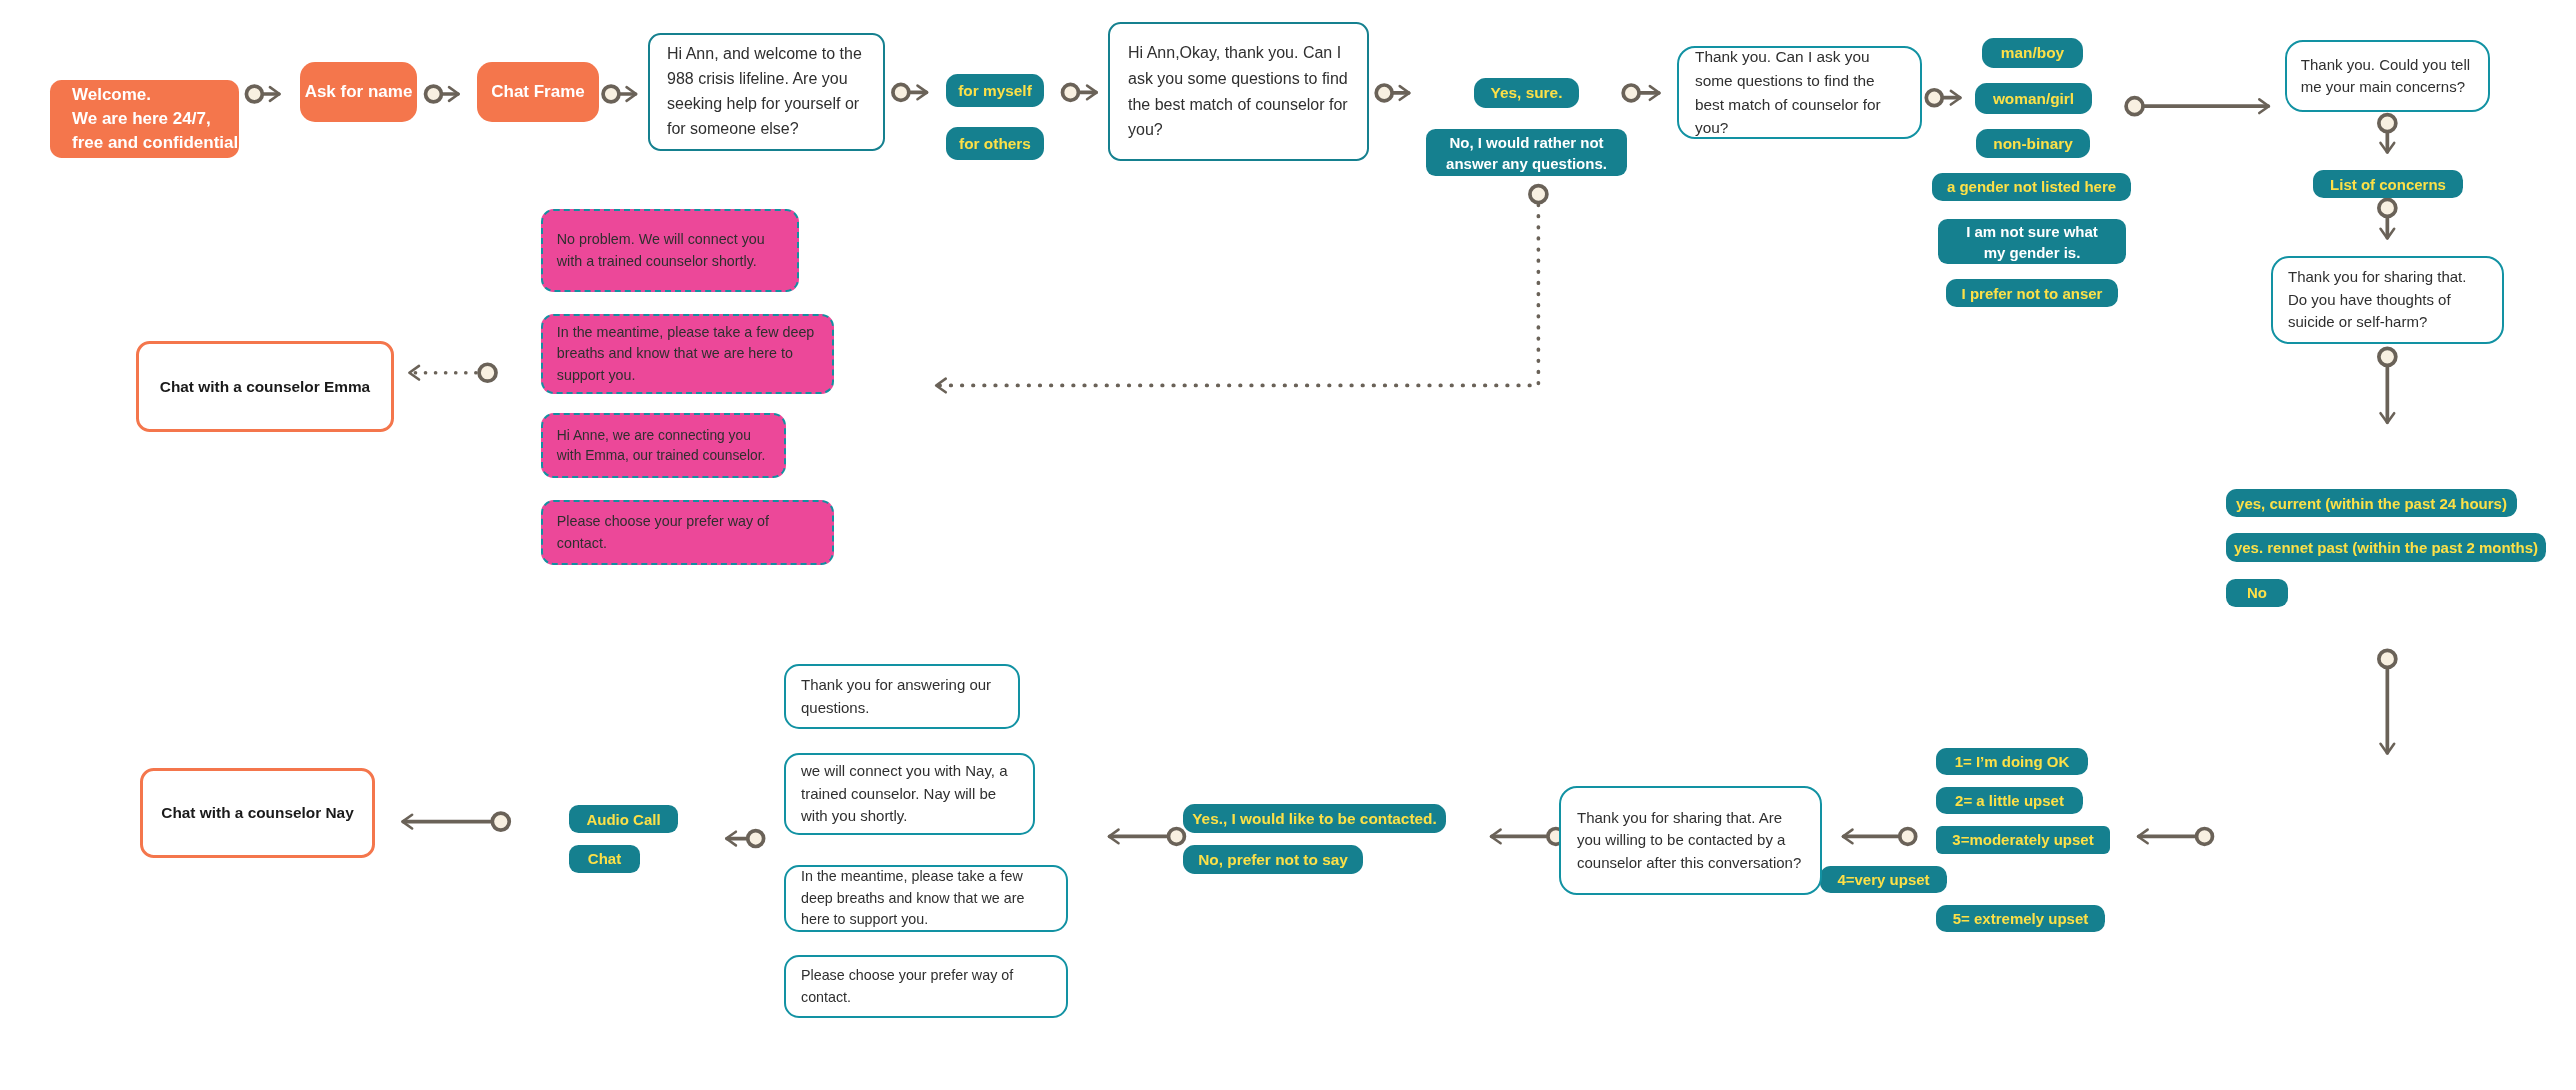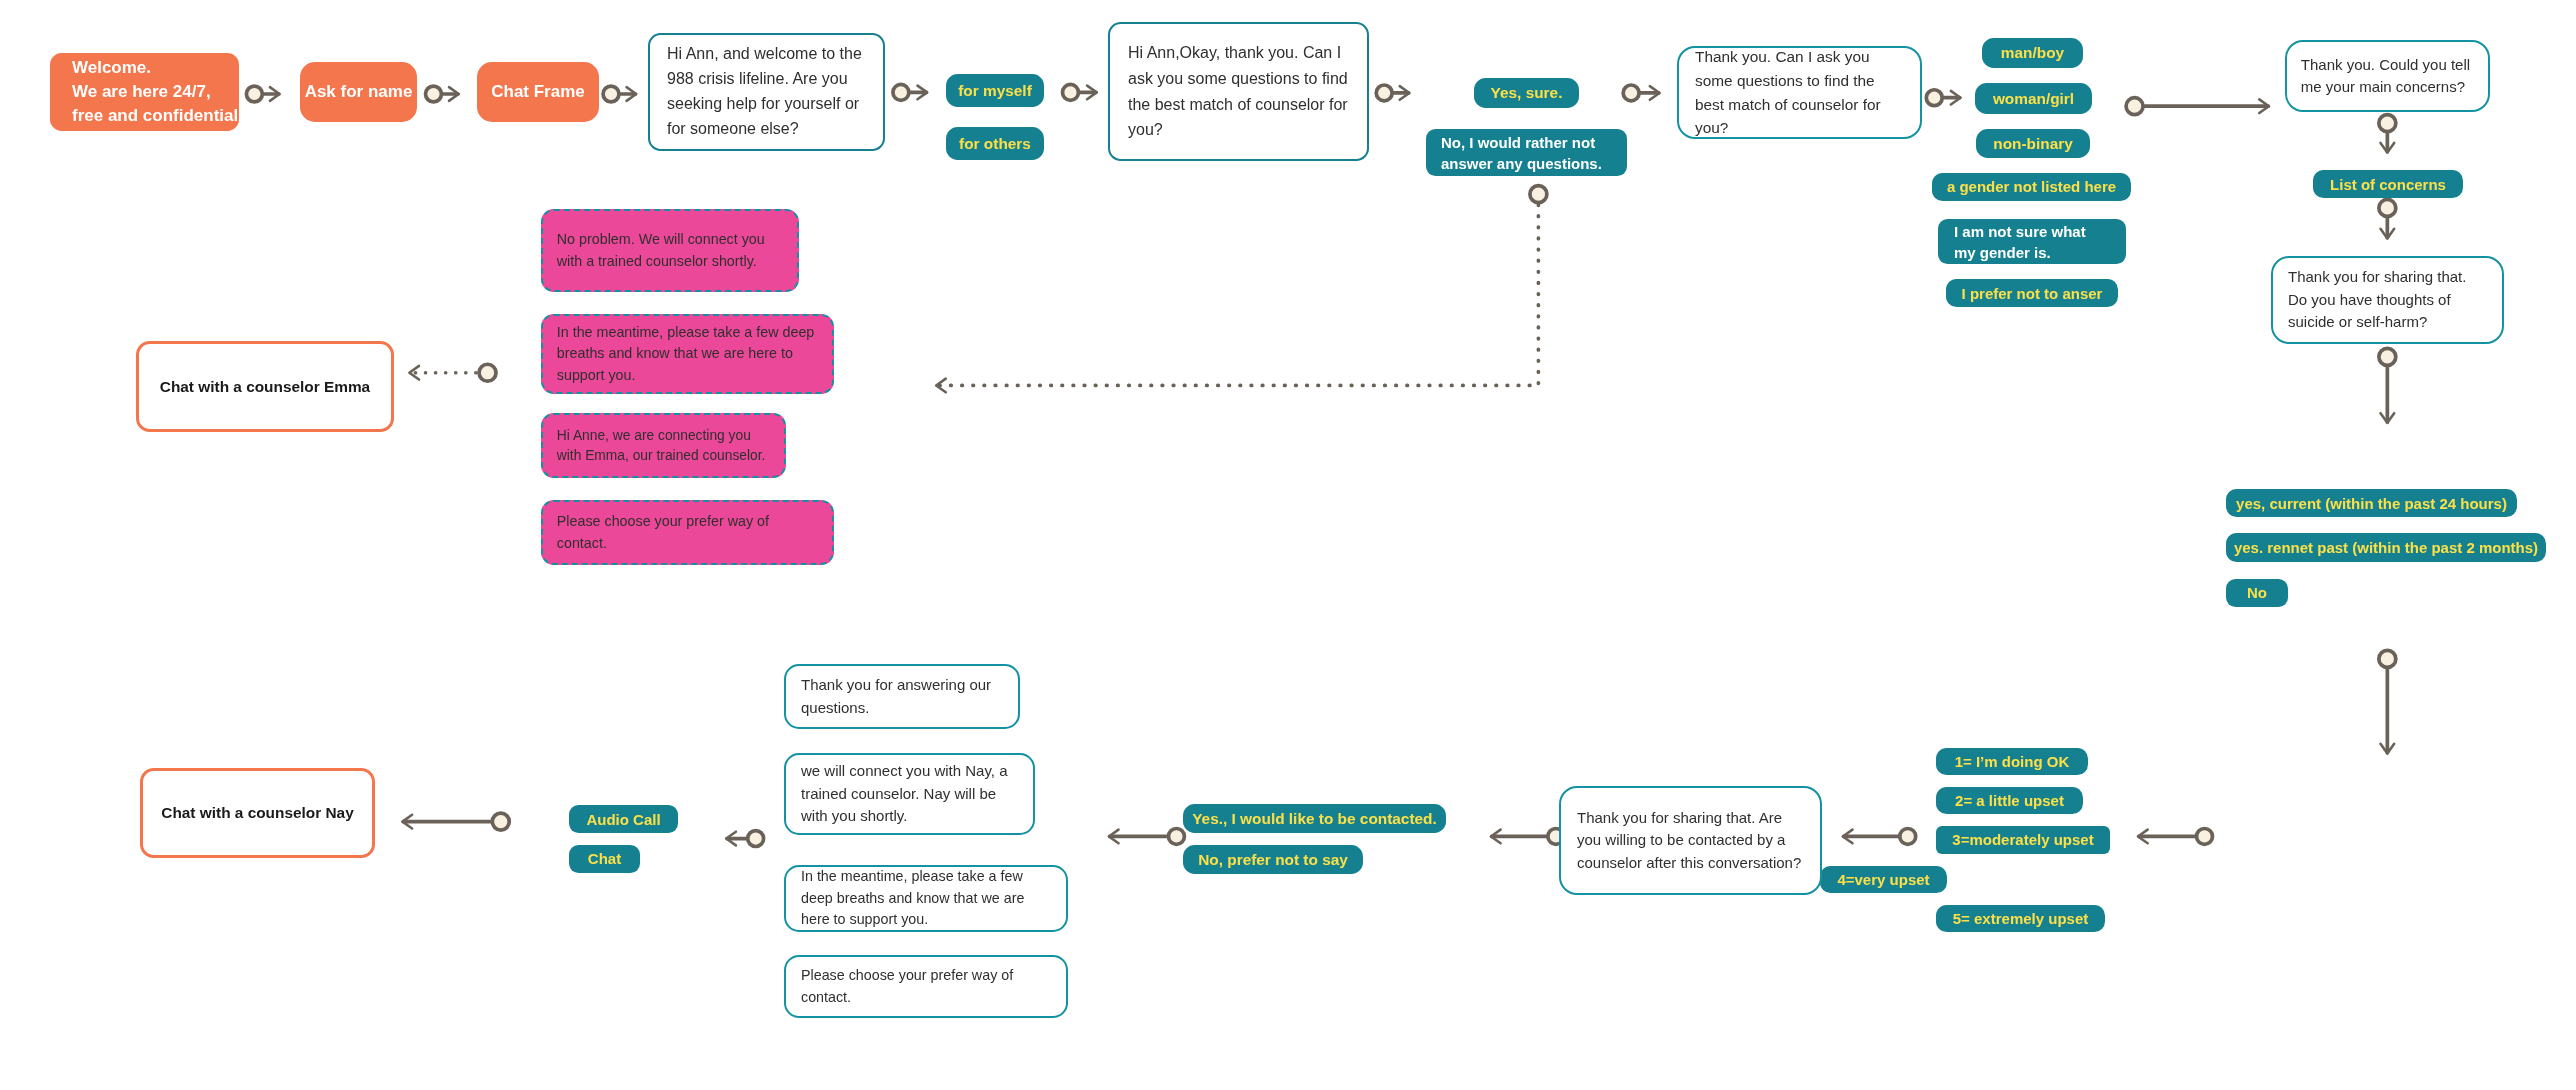--- a/index.html
+++ b/index.html
@@ -4,27 +4,27 @@
 <title>Flow Diagram</title>
 <style>
   html,body { margin:0; padding:0; background:#ffffff; }
   body { font-family:"Liberation Sans", sans-serif; }
   .canvas { position:relative; width:2576px; height:1091px; background:#ffffff; overflow:hidden; }
   .wires { position:absolute; left:0; top:0; width:2576px; height:1091px; }
   .node { position:absolute; box-sizing:border-box; display:flex; align-items:center; }
   .orange-solid { background:#F4764C; color:#ffffff; font-weight:700; border-radius:11.7px; justify-content:center; text-align:center; }
   .orange-outline { background:#ffffff; border:3.2px solid #F4764C; border-radius:13.8px; color:#1A1A1A; font-weight:700; justify-content:center; text-align:center; }
   .teal-pill { background:#15808F; color:#fde047; border-radius:11.7px; font-weight:600; justify-content:center; text-align:center; }
-  .teal-box { background:#15808F; color:#ffffff; border-radius:9.5px; font-weight:600; justify-content:flex-start; text-align:left; }
+  .teal-box { background:#15808F; color:#ffffff; border-radius:9.5px; font-weight:600; justify-content:flex-start; text-align:center; }
   .q { background:#ffffff; color:#2F2F2F; justify-content:flex-start; text-align:left; }
   .q.sq { border:2.6px solid #15808F; border-radius:12.7px; }
   .q.rd { border:2.6px solid #1292A3; border-radius:18px; }
   .dashed { background:#ec4899; border:2.6px dashed #1390A1; border-radius:12.7px; color:#2F2F2F; justify-content:flex-start; text-align:left; }
   .txt { display:block; width:100%; }
-  .welcome-col { flex-direction:column; align-items:flex-start; justify-content:center; text-align:left; }
+  .welcome-col { flex-direction:column; align-items:flex-start; justify-content:center; text-align:left;margin-top:27px; }
 </style>
 </head>
 <body>
 
 <div class="canvas">
 
   <svg class="wires" viewBox="0 0 4861 2058">
     <defs>
       <marker id="arw" viewBox="0 0 24 24" refX="16" refY="12" markerWidth="5.2" markerHeight="5.2" orient="auto-start-reverse">
         <path d="M5 3.5 L17 12 L5 20.5" fill="none" stroke="#6A6258" stroke-width="3.2" stroke-linecap="round" stroke-linejoin="round"></path>

